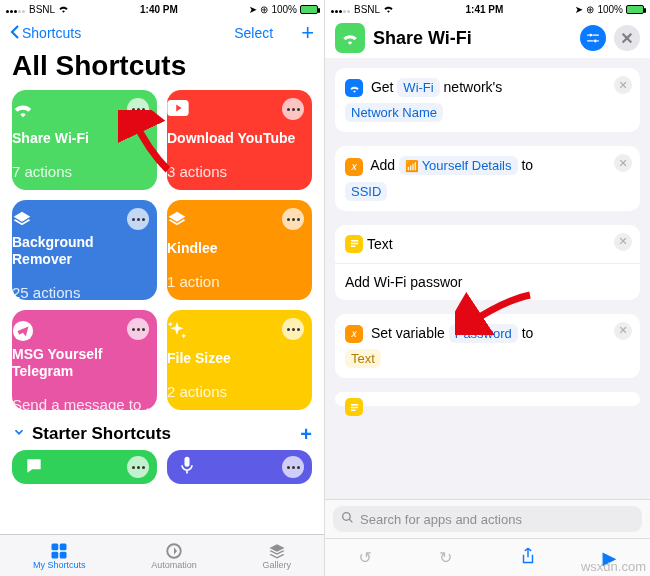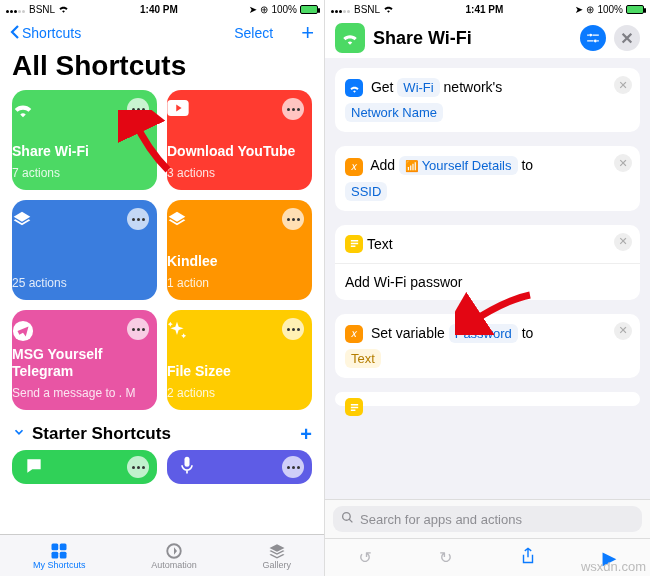--- a/index.html
+++ b/index.html
@@ -88,21 +88,21 @@
     border-radius: 50%;
     background: rgba(255,255,255,0.7);
     display: flex;
     align-items: center;
     justify-content: center;
     gap: 2px;
   }
   .card .dots3 i { width: 3px; height: 3px; border-radius: 50%; background: #333; display: block;}
   .card .cicon { font-size: 18px; line-height: 1; }
   .card .ctitle { font-size: 14px; font-weight: 600; line-height: 1.2; }
-  .card .csub { font-size: 12px; opacity: 0.85; margin-top: 6px; }
+  .card .csub { font-size: 15px; opacity: 0.85; margin-top: 16px; }
 
   
   .section-h {
     display: flex;
     align-items: center;
     justify-content: space-between;
     padding: 14px 12px 6px 12px;
     font-size: 17px;
     font-weight: 700;
   }
@@ -359,20 +359,21 @@
 
       <div class="card" style="background:#3a7dde">
         <div>
           <span class="cicon">
             <svg width="20" height="20" viewBox="0 0 24 24">
                 <path fill="#fff" d="M12 2l10 6-10 6L2 8l10-6zm0 14l8-4.8 2 1.2-10 6-10-6 2-1.2 8 4.8z"></path>
               </svg>
           </span>
         </div>
         <div>
+          <div class="ctitle">Background Remover</div>
           <div class="csub">25 actions</div>
         </div>
         <div class="dots3">
             <i></i>
             <i></i>
             <i></i>
           </div>
       </div>
 
       <div class="card" style="background:#ff9500">

